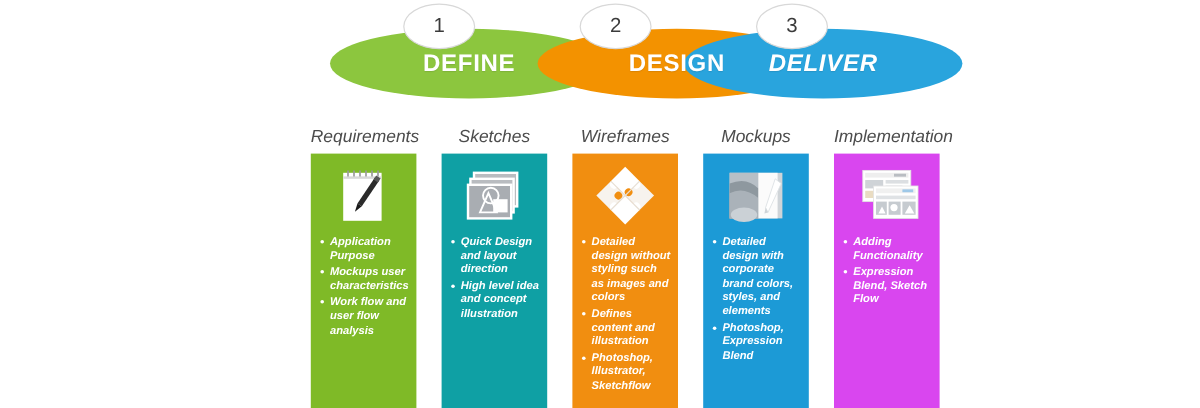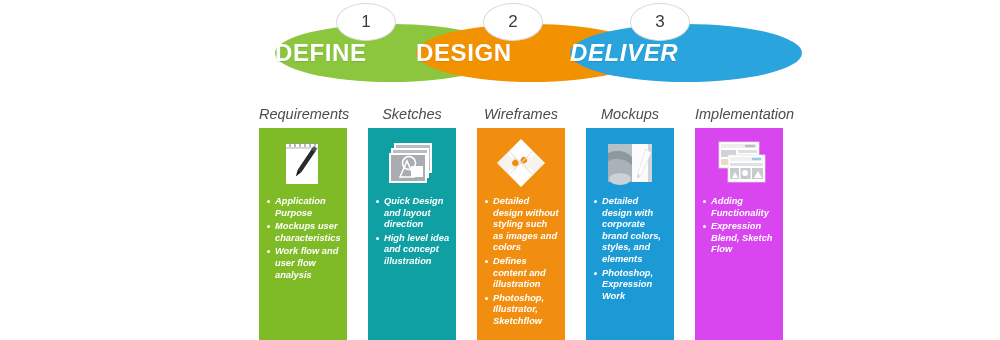--- a/index.html
+++ b/index.html
@@ -7,26 +7,26 @@
     width:1000px;height:340px;background:#ffffff;
     font-family:"Liberation Sans", sans-serif;
     overflow:hidden;position:relative;
   }
   .stage{position:relative;width:1000px;height:340px;}
 
   
   .banner{position:absolute;left:0;top:0;width:1000px;height:100px;}
   .ellipse{
     position:absolute;top:24px;width:232px;height:58px;border-radius:50%/50%;
-    display:flex;align-items:center;
-    color:#ffffff;font-weight:bold;font-size:24px;letter-spacing:.6px;
+    display:flex;align-items:center;justify-content:center;
+    color:#ffffff;font-weight:bold;font-size:20px;letter-spacing:.6px;
   }
   .ellipse span{position:relative;z-index:3;text-shadow:0 1px 1px rgba(0,0,0,.10);}
   #ell-1{left:275px;}
-  #ell-2{left:416px;}
+  #ell-2{left:448px;}
   #ell-3{left:570px;font-style:italic;}
   .badge{
     position:absolute;top:3px;width:58px;height:36px;border-radius:50%/50%;
     background:#ffffff;border:1px solid #d8d8d8;
     display:flex;align-items:center;justify-content:center;
     font-size:17px;color:#3b3b3b;font-weight:normal;z-index:5;
   }
   #badge-1{left:336px;}
   #badge-2{left:483px;}
   #badge-3{left:630px;}
@@ -188,21 +188,21 @@
             <path d="M2 12 Q16 6 26 16 L26 41 L2 41 Z" fill="#8e989f"></path>
             <path d="M2 20 Q14 14 26 24 L26 41 L2 41 Z" fill="#aab2b9"></path>
             <ellipse cx="14" cy="38" rx="11" ry="6" fill="#cbd1d6"></ellipse>
             <rect x="26" y="3" width="16" height="38" fill="#fbfbfb"></rect>
             <polygon points="40,8 45,12 34,36 32,32" fill="#ffffff" stroke="#dfe3e6" stroke-width="0.8"></polygon>
             <polygon points="32,32 34,36 31,37" fill="#cfd4d8"></polygon>
           </svg>
         </div>
         <ul class="bullets">
           <li>Detailed design with corporate brand colors, styles, and elements</li>
-          <li>Photoshop, Expression Work</li>
+          <li>Photoshop, Expression Blend</li>
         </ul>
       </div>
     </div>
 
     <div class="col" id="col-4">
       <div class="col-title">Implementation</div>
       <div class="panel" id="panel-4" style="background: #d946ef;">
         <div class="icon-wrap">
           <svg width="56" height="46" viewBox="0 0 56 46" aria-hidden="true">
 

